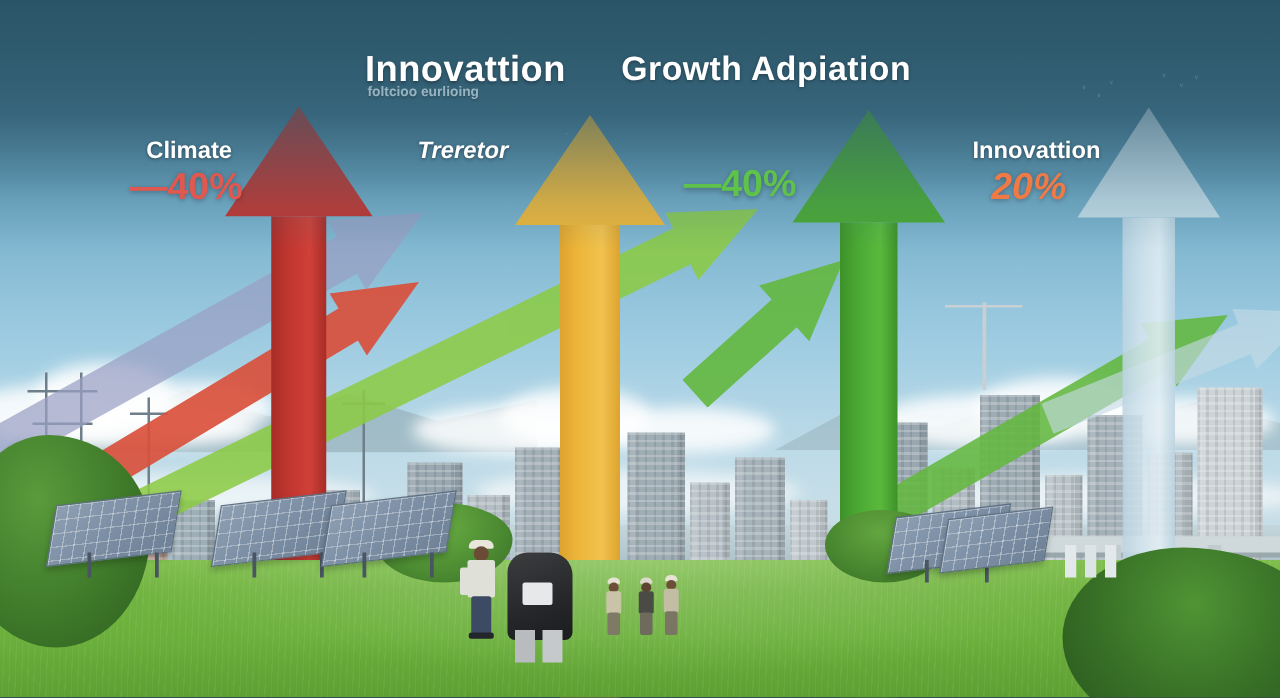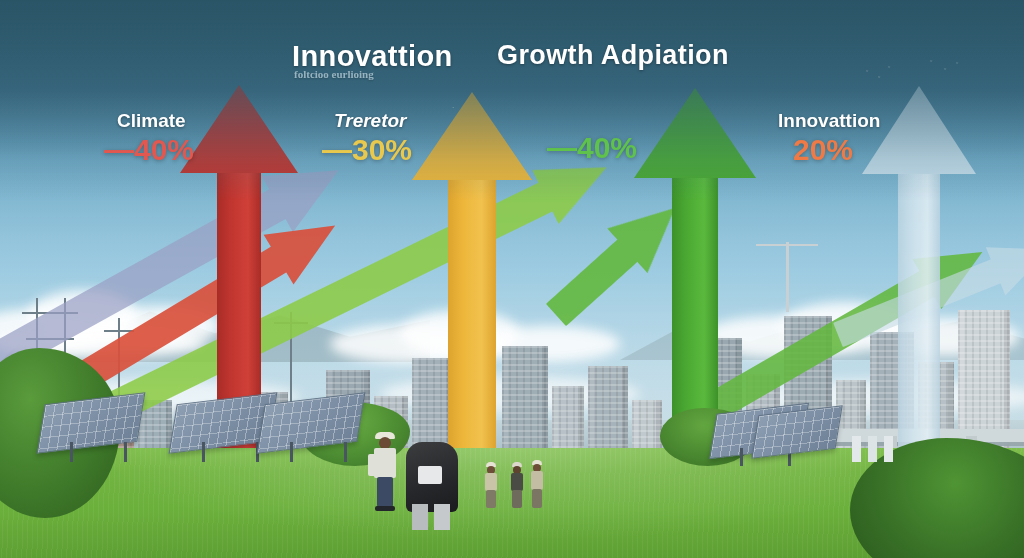--- a/index.html
+++ b/index.html
@@ -355,28 +355,27 @@
   <div class="person" style="left:528px;bottom:48px;width:18px;height:50px;">
     <div class="pbody" style="left:4px;top:0;width:10px;height:5px;background:#e7e3d4;border-radius:5px 5px 1px 1px;"></div>
     <div class="pbody" style="left:5px;top:4px;width:8px;height:8px;background:#6e4e39;border-radius:50%;"></div>
     <div class="pbody" style="left:3px;top:11px;width:12px;height:19px;background:#c2bda3;"></div>
     <div class="pbody" style="left:4px;top:29px;width:10px;height:19px;background:#7a7663;"></div>
   </div>
 
   <div class="topdark"></div>
 
   <div class="ttl" style="left:292px;top:40px;font-size:29px;">Innovattion</div>
-  <div class="sub" style="left:294px;top:68px;font-size:11px;opacity:.72;font-family:Liberation Serif, serif;">foltcioo eurlioing</div>
+  <div class="sub" style="left:294px;top:68px;font-size:11px;opacity:.72;">foltcioo eurlioing</div>
 
   <div class="ttl" style="left:497px;top:40px;font-size:27px;">Growth Adpiation</div>
 
   <div class="lbl" style="left:117px;top:110px;">Climate</div>
   <div class="val" style="left:104px;top:133px;color:#e0584f;">—40%</div>
 
   <div class="lbl" style="left:334px;top:110px;font-style:italic;">Treretor</div>
-  <div class="val" style="left:322px;top:133px;color:#e9c84e;">—30%</div>
 
   <div class="val" style="left:547px;top:131px;color:#5fc24a;">—40%</div>
 
   <div class="lbl" style="left:778px;top:110px;">Innovattion</div>
-  <div class="val" style="left:793px;top:133px;color:#ef7a45;">20%</div>
+  <div class="val" style="left:793px;top:133px;color:#ef7a45;font-style:italic;">20%</div>
 
 </div>
 
 </body></html>

